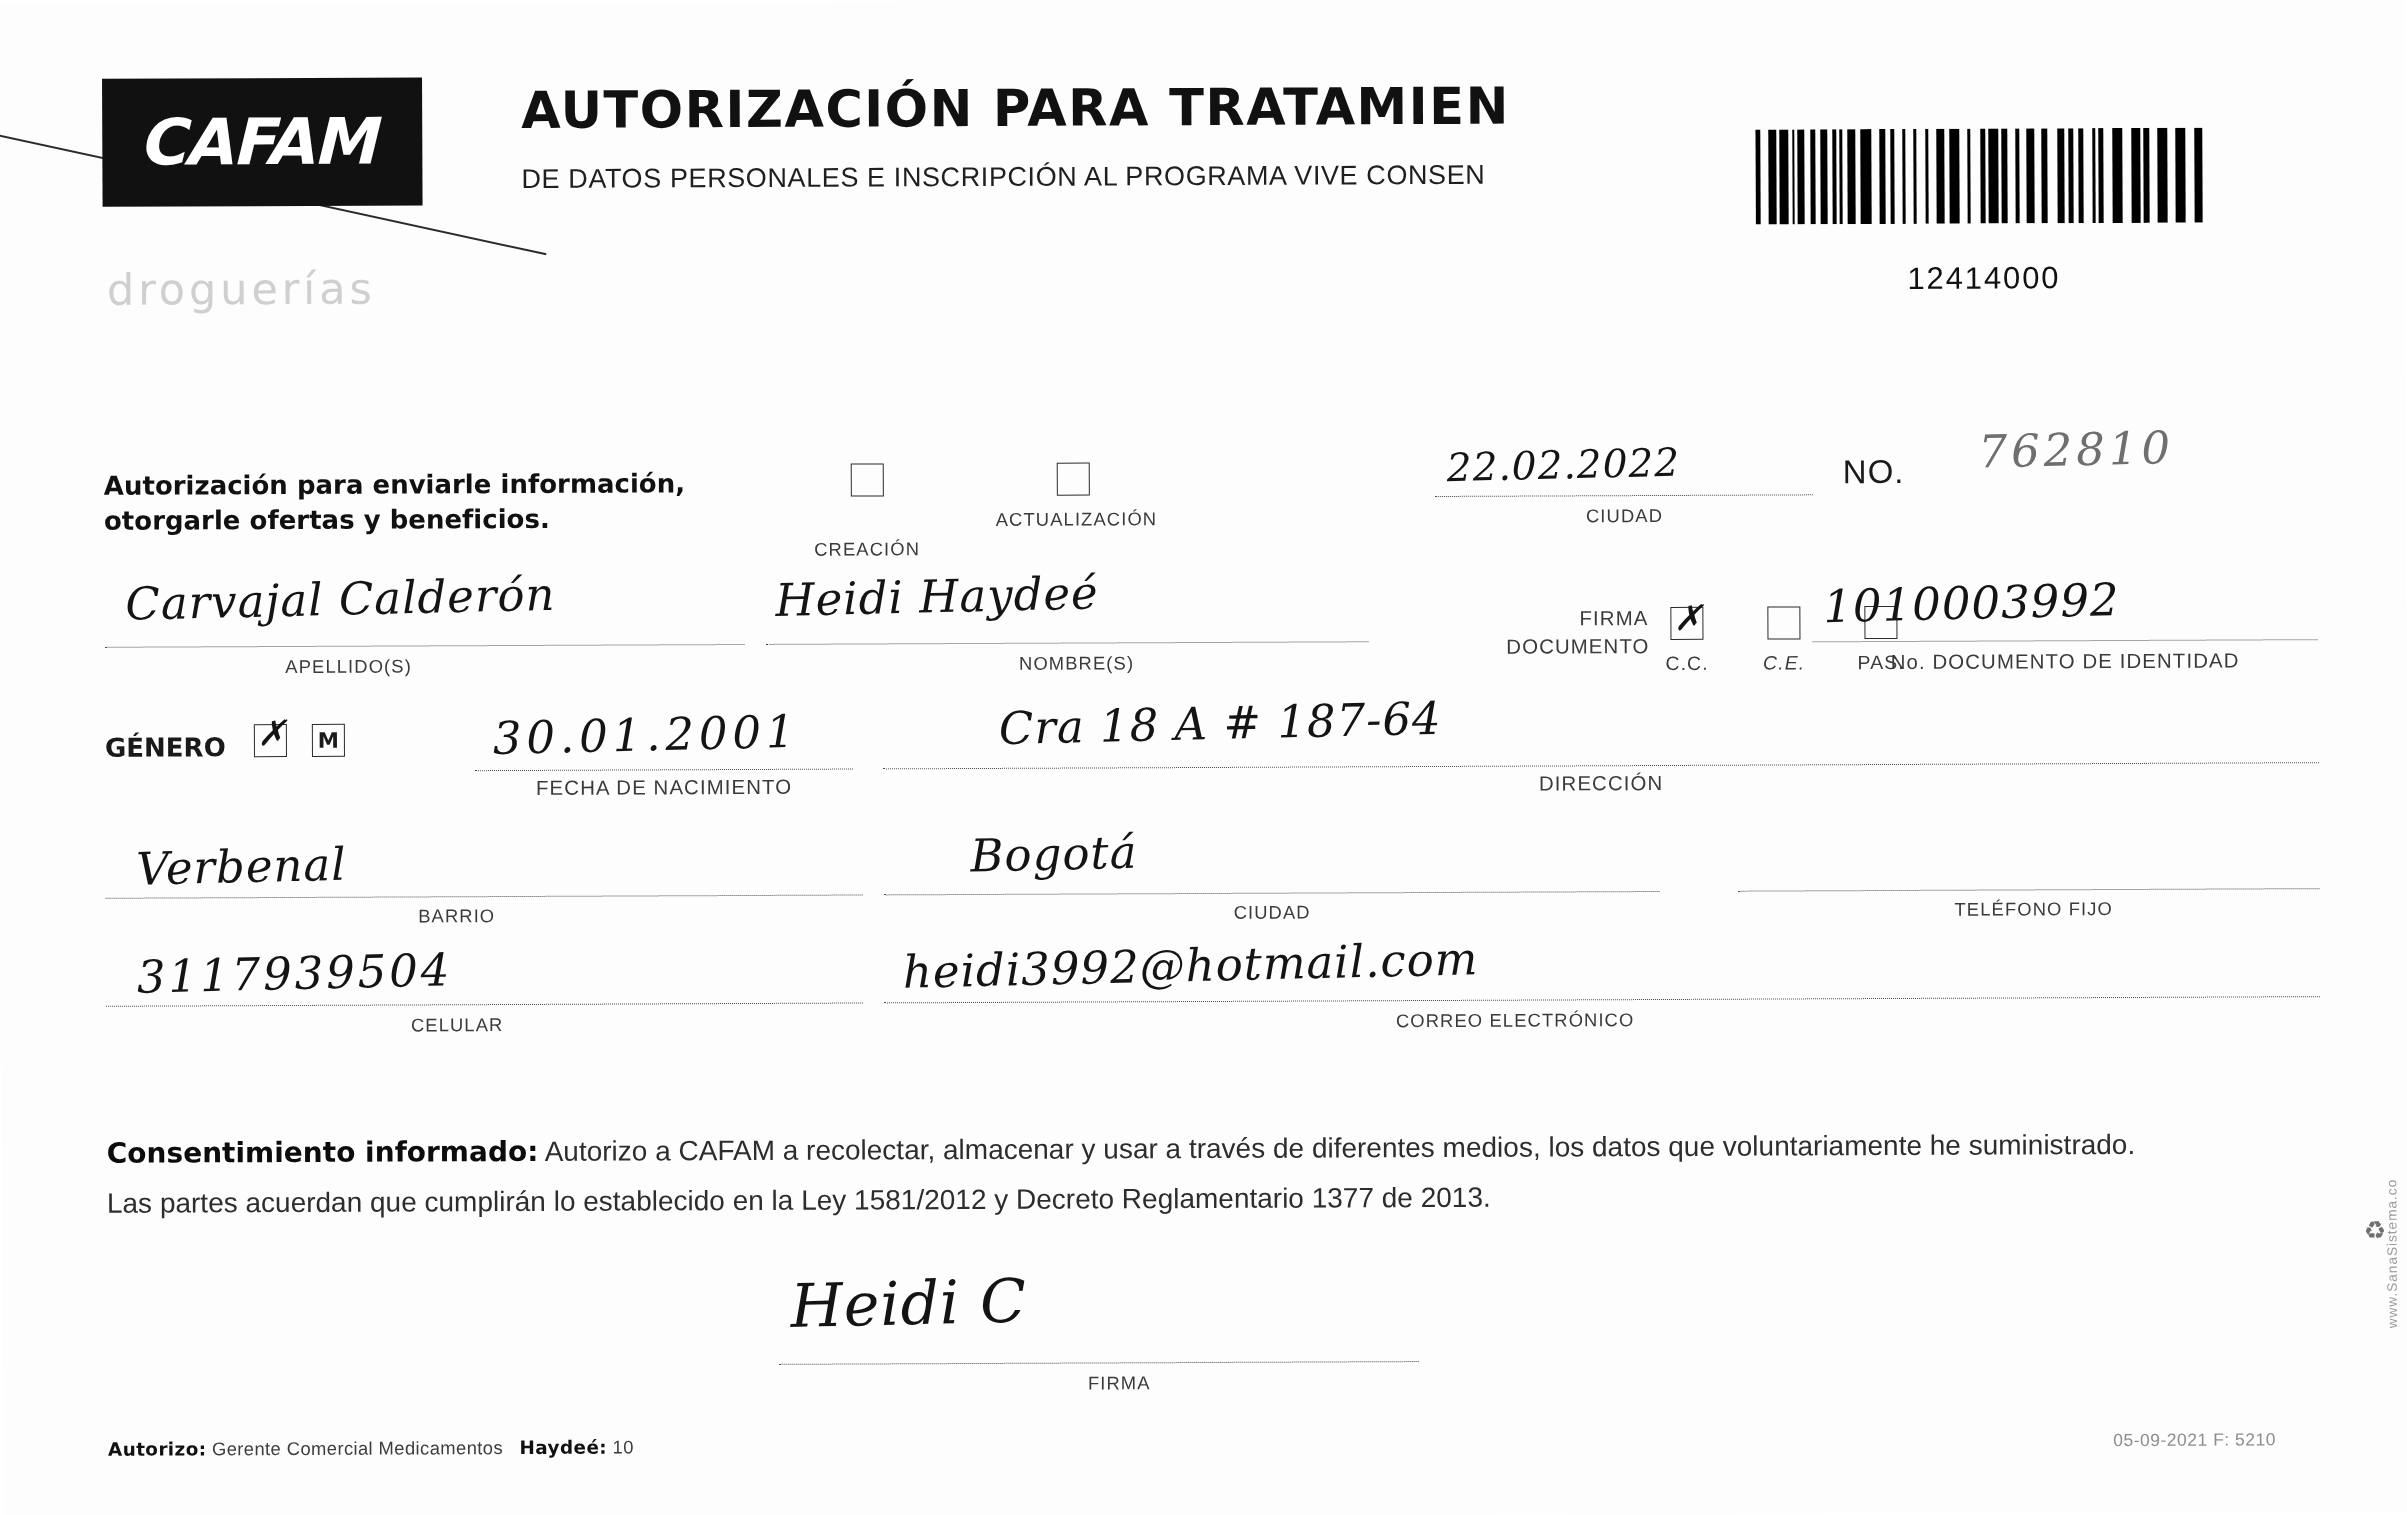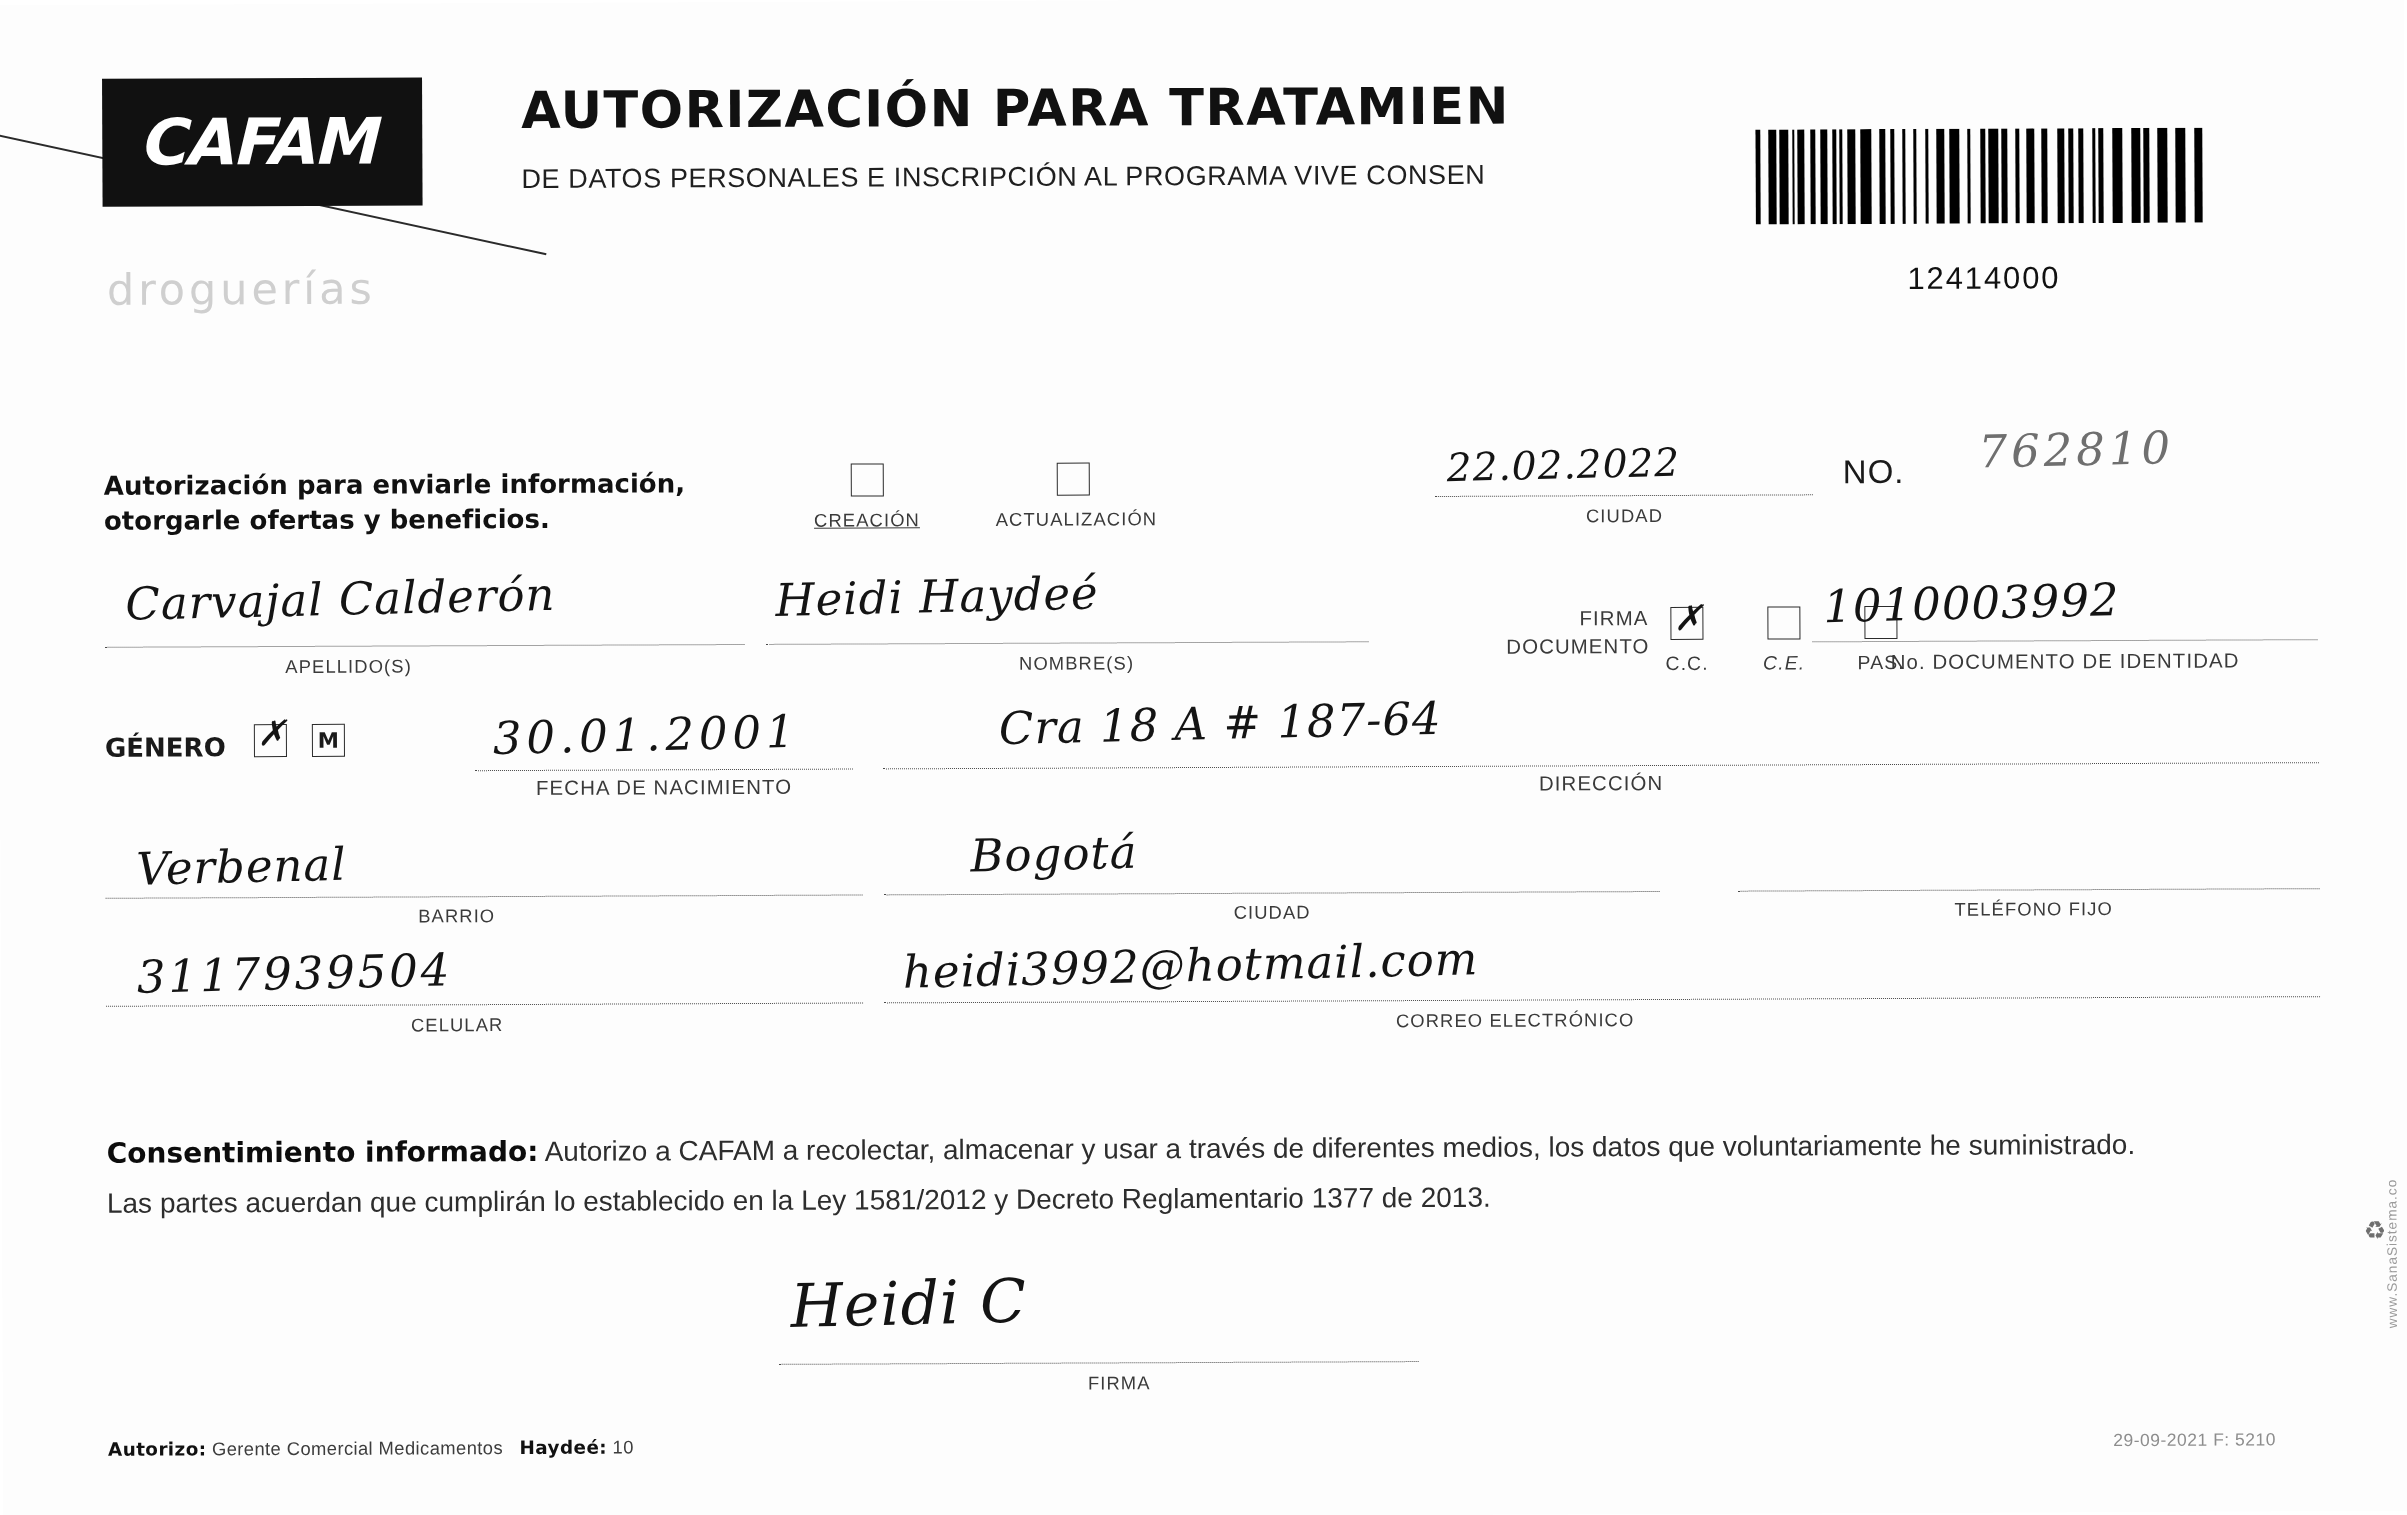--- a/index.html
+++ b/index.html
@@ -307,21 +307,21 @@
       <i style="width: 9.7px; background: transparent;"></i>
     </div>
   <div class="barcode-number">12414000</div>
 
   <div class="auth-intro">
     <div>Autorización para enviarle información,</div>
     <div>otorgarle ofertas y beneficios.</div>
   </div>
 
   <div class="abs box chk" style="left:852px; top:462px;"></div>
-  <div class="abs caption" style="left:776px; top:508px; width:184px;text-decoration:underline;">CREACIÓN</div>
+  <div class="abs caption" style="left:776px; top:537px; width:184px;">CREACIÓN</div>
 
   <div class="abs box chk" style="left:1058px; top:462px;"></div>
   <div class="abs caption" style="left:966px; top:508px; width:223px;">ACTUALIZACIÓN</div>
 
   <div class="abs hand hw-md" style="left:1448px; top:444px;">22.02.2022</div>
   <div class="abs rule" style="left:1436px; top:497px; width:378px;"></div>
   <div class="abs caption" style="left:1514px; top:507px; width:223px;">CIUDAD</div>
 
   <div class="abs" style="left:1844px; top:456px; font-size:33px; font-family:'Liberation Sans',sans-serif; letter-spacing:1px;">NO.</div>
   <div class="abs hand hw-lg" style="left:1980px; top:427px; color:#6f6f6f; letter-spacing:3.9px;">762810</div>
@@ -398,19 +398,19 @@
   <div class="abs hand" style="left:788px; top:1267px; font-size:60px;">Heidi C</div>
   <div class="abs rule" style="left:776px; top:1362px; width:640px;"></div>
   <div class="abs caption" style="left:1029px; top:1372px; width:175px;">FIRMA</div>
 
   <div class="footer-left">
     <b>Autorizo:</b>
     <span>Gerente Comercial Medicamentos</span>
     &nbsp;&nbsp;<b>Haydeé:</b>
     <span>10</span>
   </div>
-  <div class="footer-right">29-09-2021   F: 5210</div>
+  <div class="footer-right">05-09-2021   F: 5210</div>
 
   <div class="side-vert">www.SanaSistema.co</div>
   <div class="side-arrow">♻</div>
 
 </div>
 
 
 </body></html>

